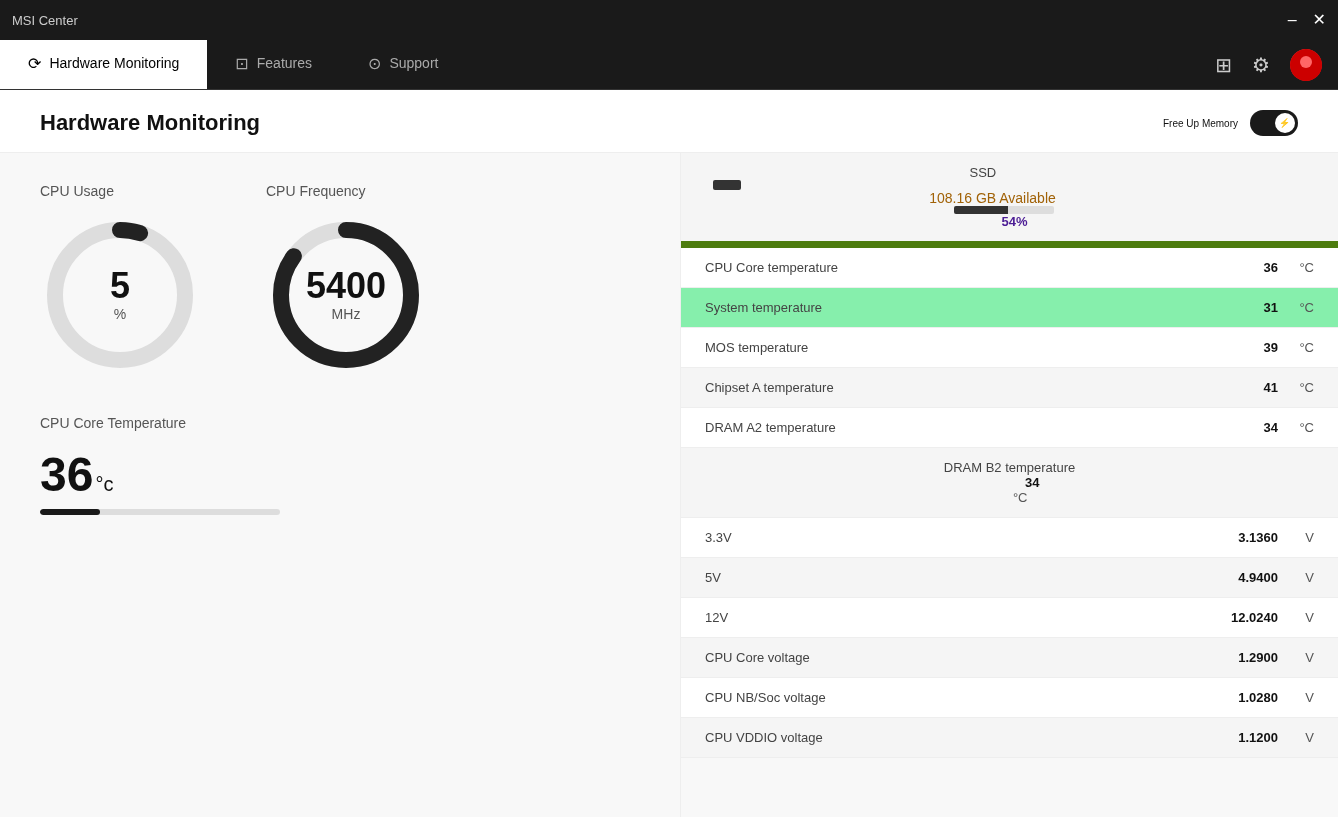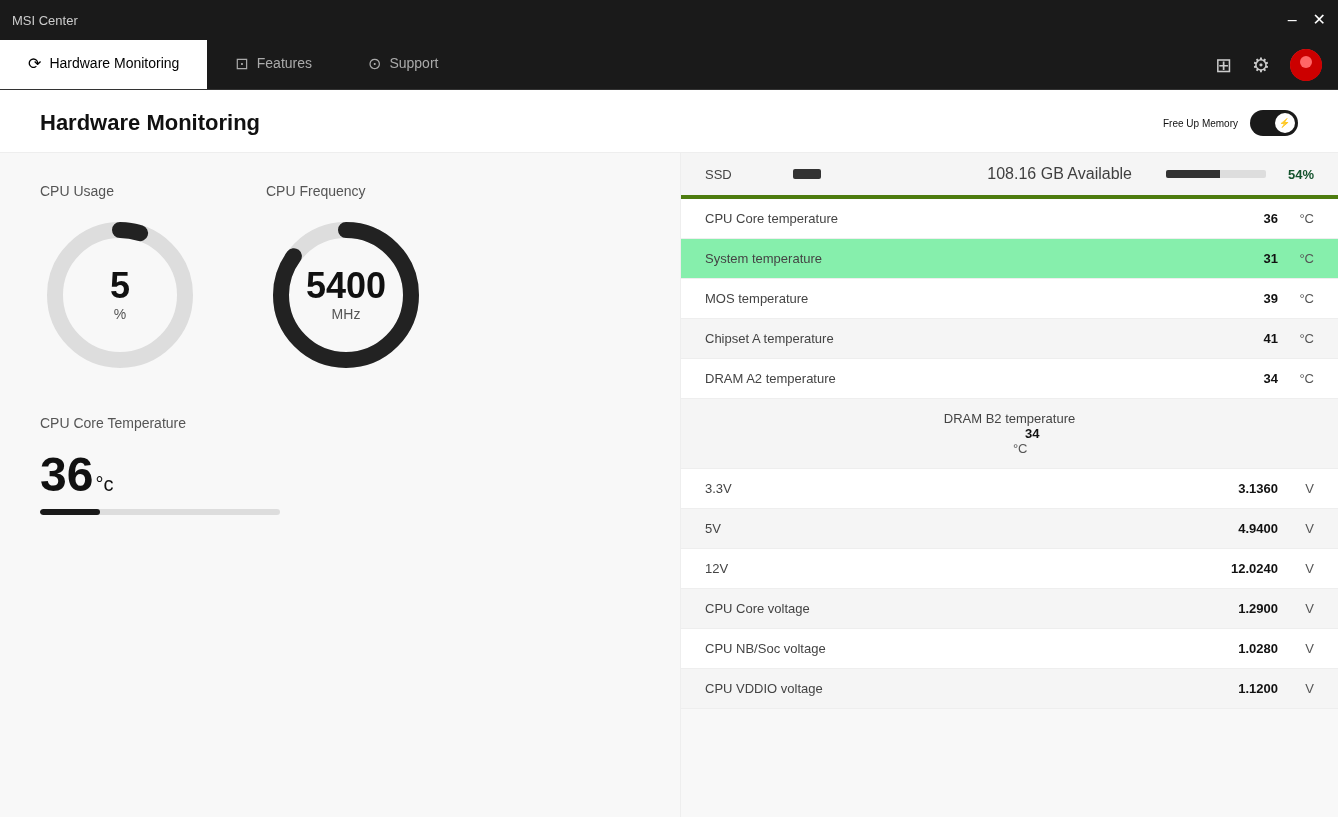--- a/index.html
+++ b/index.html
@@ -278,56 +278,57 @@
       min-width: 28px;
       text-align: right;
       margin-left: 8px;
     }
 
     
     .ssd-row {
       display: flex;
       align-items: center;
       padding: 12px 24px;
-      border-bottom: 4px solid #4d7c0f;
+      border-bottom: 7px solid #4d7c0f;
       font-size: 13px;
       background: #f5f5f5;
+      flex-direction: column;
     }
     .ssd-name {
       color: #444;
       min-width: 80px;
     }
     .ssd-icon {
       width: 28px;
       height: 10px;
       background: #333;
       border-radius: 2px;
       margin-left: 8px;
       margin-right: auto;
     }
     .ssd-available {
-      color: #404040;
-      font-size: 16px;
+      color: #a16207;
+      font-size: 14px;
       margin-right: 34px;
     }
     .ssd-bar-bg {
       width: 100px;
       height: 8px;
       background: #ddd;
       border-radius: 2px;
       overflow: hidden;
       margin-right: 12px;
     }
     .ssd-bar-fill {
       height: 100%;
       background: #333;
     }
     .ssd-percent {
       font-weight: 600;
-      color: #14532d;
+      color: #4c1d95;
       min-width: 36px;
       text-align: right;
     }
 
     
     .right-panel::-webkit-scrollbar { width: 6px; }
     .right-panel::-webkit-scrollbar-track { background: #f0f0f0; }
     .right-panel::-webkit-scrollbar-thumb { background: #ccc; border-radius: 3px; }
   </style>
 </head>

